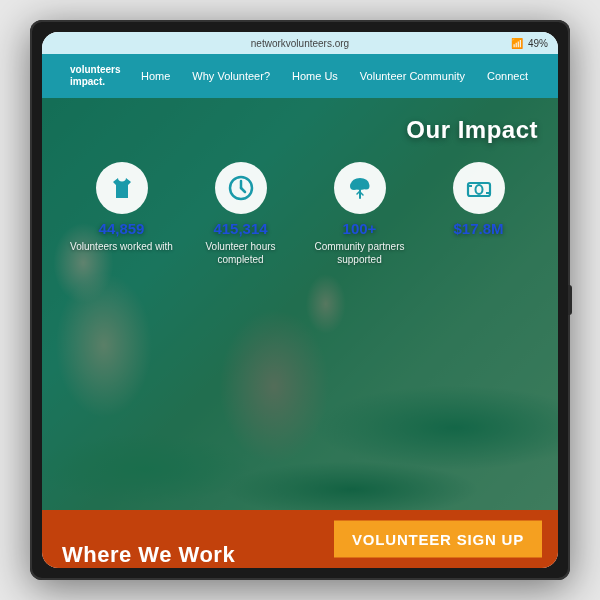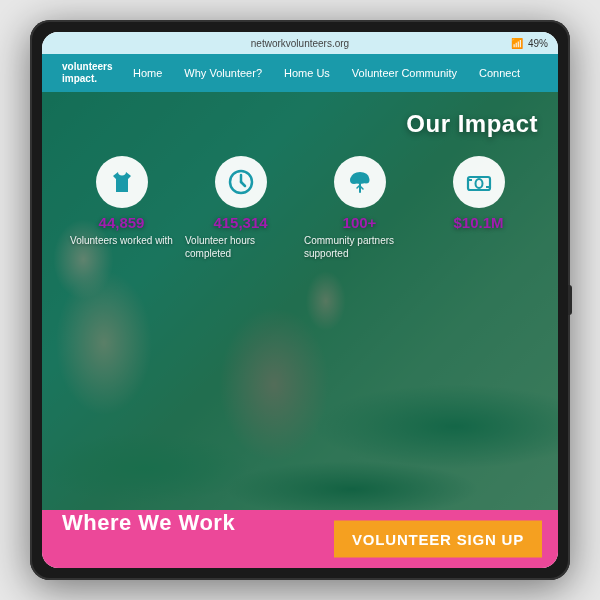--- a/index.html
+++ b/index.html
@@ -11,21 +11,21 @@
       align-items: center;
       justify-content: center;
       font-family: Arial, sans-serif;
       overflow: hidden;
     }
 
     .tablet-frame {
       width: 540px;
       height: 560px;
       background: #1a1a1a;
-      border-radius: 20px;
+      border-radius: 12px;
       padding: 12px;
       box-shadow: 0 8px 40px rgba(0,0,0,0.5), inset 0 0 0 2px #333;
       position: relative;
     }
 
     .tablet-screen {
       width: 100%;
       height: 100%;
       border-radius: 16px;
       overflow: hidden;
@@ -56,24 +56,24 @@
       display: flex;
       align-items: center;
       gap: 4px;
       font-size: 10px;
       color: #333;
     }
 
     
     .navbar {
       background: #1a9aaa;
-      height: 38px;
-      display: flex;
-      align-items: center;
-      padding: 0 20px;
+      height: 44px;
+      display: flex;
+      align-items: center;
+      padding: 0 28px;
       gap: 0;
       flex-shrink: 0;
     }
     .navbar .brand {
       color: #fff;
       font-size: 10px;
       font-weight: bold;
       margin-right: 16px;
       line-height: 1.2;
       min-width: 55px;
@@ -177,40 +177,40 @@
     }
 
     .stat-icon svg {
       width: 28px;
       height: 28px;
     }
 
     .stat-number {
       font-size: 15px;
       font-weight: 900;
-      color: #a21caf;
+      color: #1d4ed8;
       text-align: center;
       margin-bottom: 3px;
       text-shadow: 0 1px 4px rgba(0,0,0,0.4);
     }
 
     .stat-label {
       font-size: 10px;
       color: rgba(255,255,255,0.92);
-      text-align: left;
+      text-align: center;
       line-height: 1.3;
       text-shadow: 0 1px 3px rgba(0,0,0,0.4);
     }
 
     
     .bottom-section {
-      background: #ec4899;
+      background: #c2410c;
       height: 58px;
       display: flex;
-      align-items: flex-start;
+      align-items: flex-end;
       justify-content: space-between;
       padding: 0 20px;
       flex-shrink: 0;
       position: relative;
     }
 
     .where-we-work {
       color: #fff;
       font-size: 22px;
       font-weight: 900;
@@ -324,21 +324,21 @@
 
           <div class="stat-item">
             <div class="stat-icon">
               <svg viewBox="0 0 28 28" fill="none" xmlns="http://www.w3.org/2000/svg">
                 <rect x="3" y="9" width="22" height="13" rx="2" stroke="#1a9aaa" stroke-width="2.2" fill="none"></rect>
                 <ellipse cx="14" cy="15.5" rx="3.5" ry="4.5" stroke="#1a9aaa" stroke-width="2" fill="none"></ellipse>
                 <line x1="3" y1="12" x2="7" y2="12" stroke="#1a9aaa" stroke-width="1.8"></line>
                 <line x1="21" y1="19" x2="25" y2="19" stroke="#1a9aaa" stroke-width="1.8"></line>
               </svg>
             </div>
-            <div class="stat-number">$10.1M</div>
+            <div class="stat-number">$17.8M</div>
           </div>
 
         </div>
       </div>
     </div>
 
     <div class="bottom-section">
       <div class="where-we-work">Where We Work</div>
       <button class="volunteer-signup-btn">VOLUNTEER SIGN UP</button>
     </div>

